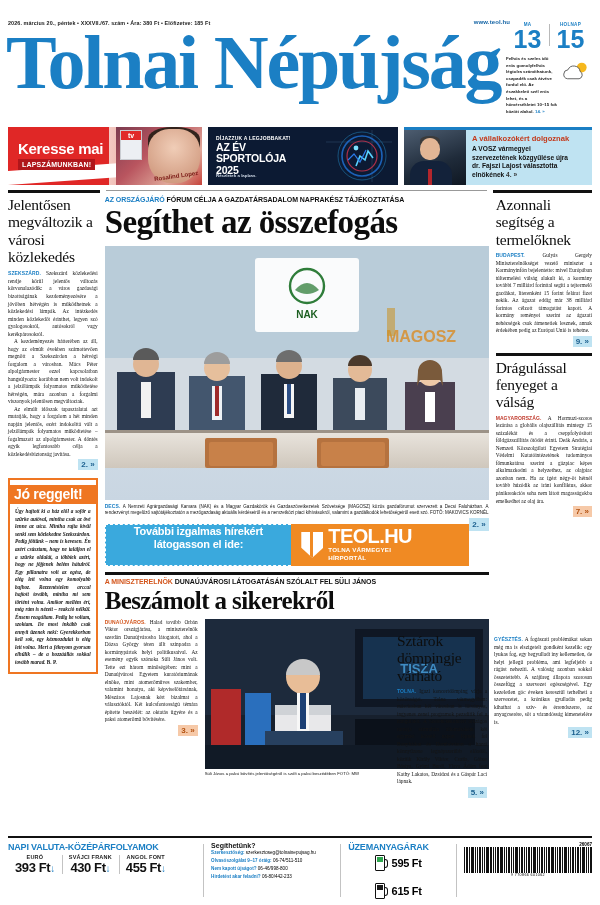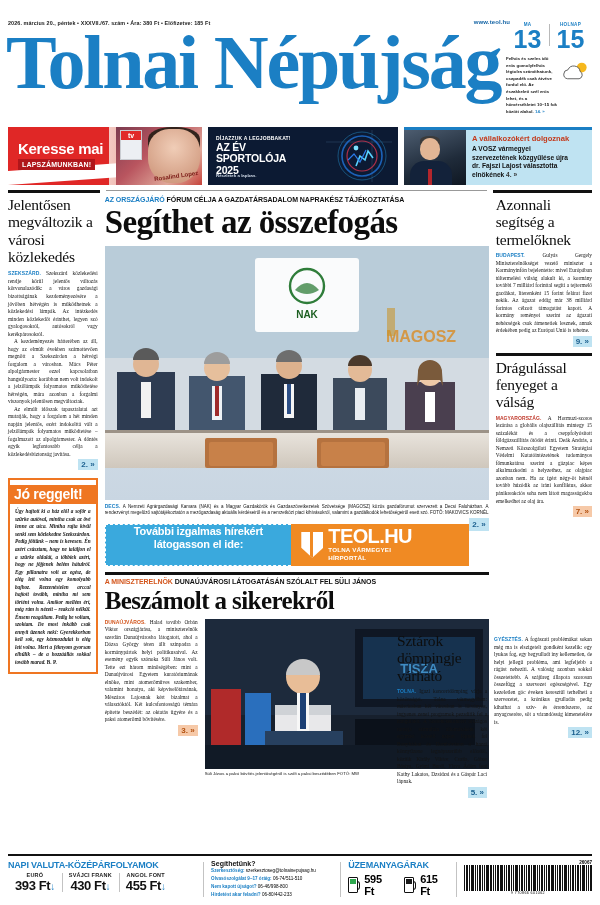--- a/index.html
+++ b/index.html
@@ -163,21 +163,21 @@
   .f-title { color: #1b7fc4; font-size: 9px; font-weight: 700; letter-spacing: -.2px; }
   .cur-wrap { display: flex; margin-top: 2px; }
   .cur { text-align: center; padding: 0 7px; position: relative; }
   .cur + .cur::before { content:""; position:absolute; left:0; top:1px; bottom:1px; width:1px; background:#c3c3c3; }
   .cur-n { font-size: 5.5px; font-weight: 700; color: #222; letter-spacing: .2px; }
   .cur-v { font-size: 13px; font-weight: 700; color: #111; letter-spacing: -.4px; }
   .cur-v .ar { color: #1b7fc4; font-weight: 400; font-size: 10px; }
   .help-t { font-size: 7px; font-weight: 700; color: #111; }
   .help-r { font-size: 4.6px; line-height: 1.5; margin-top: 1px; }
   .help-r b { color: #1b7fc4; }
-  .fuel-row { display: flex; align-items: center; gap: 12px; margin-top: 3px; }
+  .fuel-row { display: flex; align-items: center; gap: 12px; margin-top: 3px; flex-direction: column; }
   .pump { width: 13px; height: 16px; position: relative; }
   .pump .bd { position:absolute; left:0; top:0; width:10px; height:16px; border:1.5px solid #111; border-radius:1px; }
   .pump .scr { position:absolute; left:2px; top:2px; width:6px; height:5px; }
   .pump .nz { position:absolute; right:0; top:4px; width:3px; height:9px; border:1.5px solid #111; border-left:none; border-radius:0 3px 3px 0; }
   .fuel-v { font-size: 11px; font-weight: 700; letter-spacing: -.3px; }
   .barcode { display: flex; align-items: flex-end; gap: 1px; height: 26px; }
   .barcode i { display: block; background: #111; width: 1px; height: 100%; }
   .bc-num { font-size: 3.6px; text-align: center; letter-spacing: .4px; }
   .bc-top { font-size: 4.6px; font-weight: 700; text-align: right; }
 </style>

